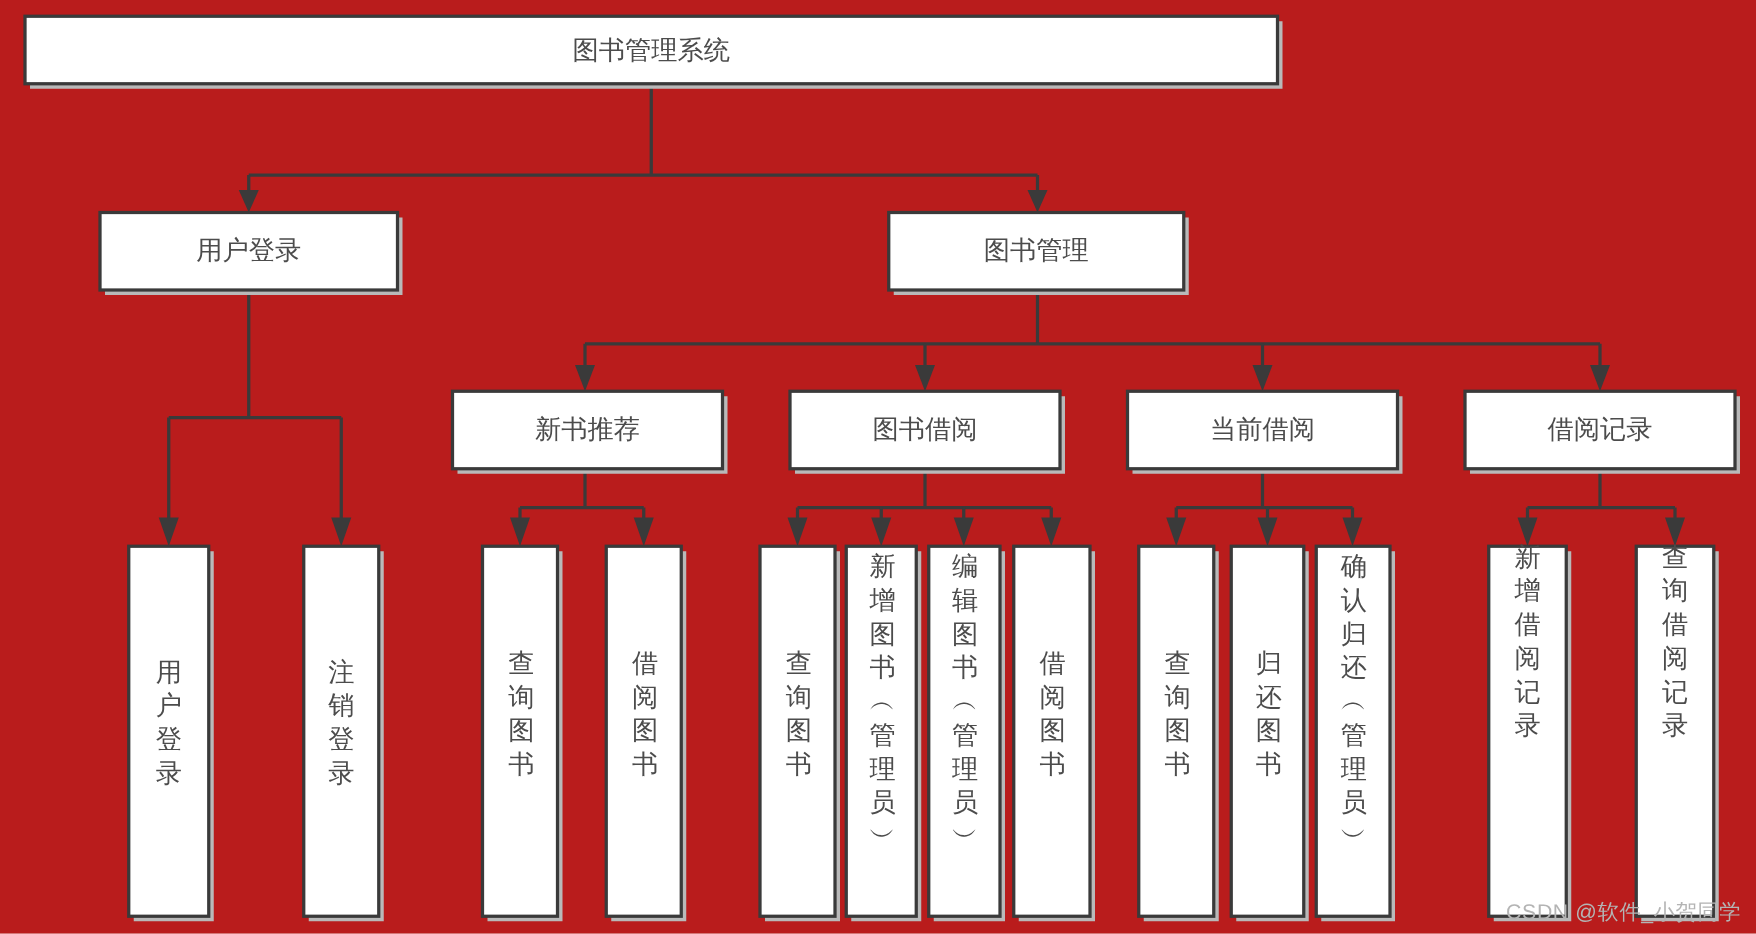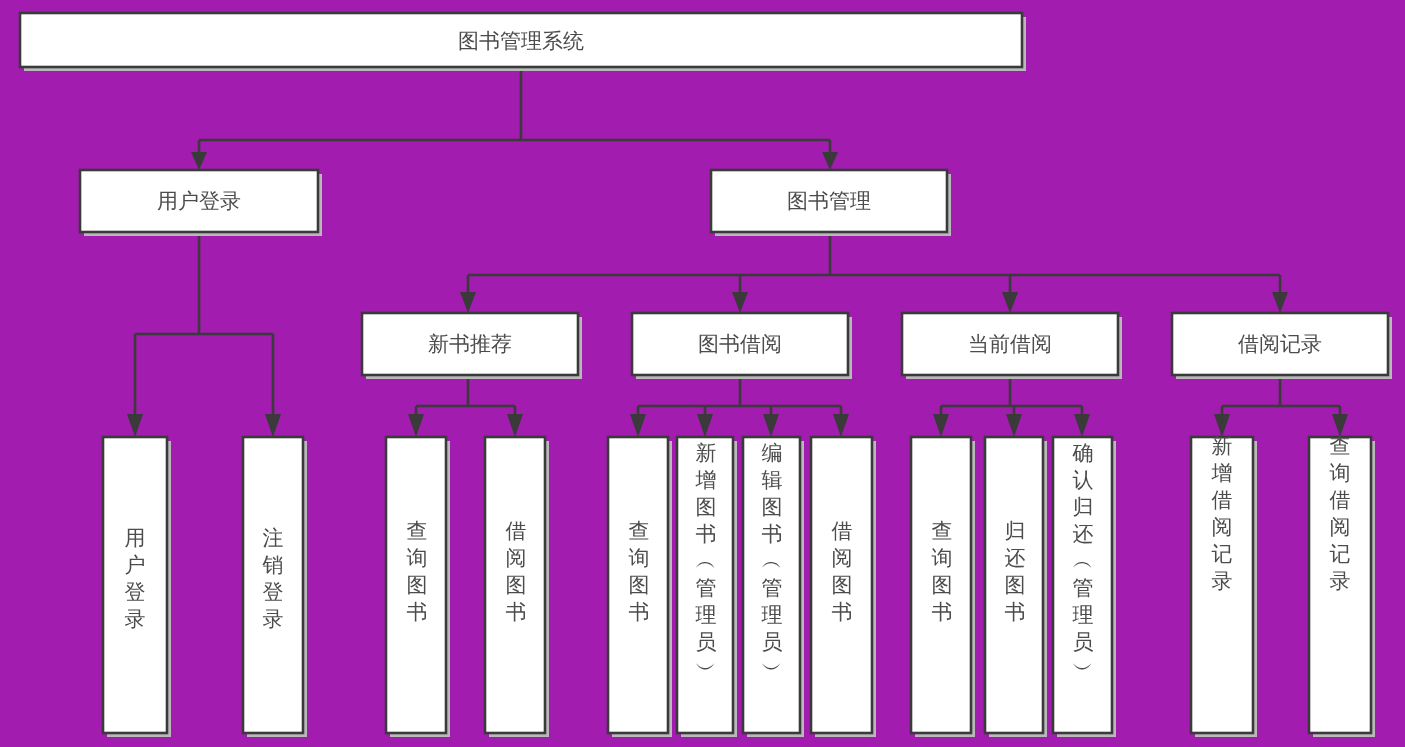--- a/index.html
+++ b/index.html
@@ -8,21 +8,21 @@
     padding: 0;
     background: #ffffff;
   }
   body {
     font-family: "Liberation Sans", "DejaVu Sans", sans-serif;
   }
   #diagram-root {
     position: relative;
     width: 1405px;
     height: 747px;
-    background: #a21caf;
+    background: #b91c1c;
     overflow: hidden;
   }
   svg#tree-svg {
     position: absolute;
     left: 0;
     top: 0;
     width: 1405px;
     height: 747px;
     display: block;
   }
@@ -250,13 +250,14 @@
       <text class="node-label-vertical vtext" x="1222" y="452.5"><tspan x="1222" y="452.5">新</tspan><tspan x="1222" y="479.5">增</tspan><tspan x="1222" y="506.5">借</tspan><tspan x="1222" y="533.5">阅</tspan><tspan x="1222" y="560.5">记</tspan><tspan x="1222" y="587.5">录</tspan></text>
     </g>
     <g>
       <rect class="node-shadow" x="1313" y="441" width="62" height="296"></rect>
       <rect class="node-box" x="1309" y="437" width="62" height="296"></rect>
       <text class="node-label-vertical vtext" x="1340" y="452.5"><tspan x="1340" y="452.5">查</tspan><tspan x="1340" y="479.5">询</tspan><tspan x="1340" y="506.5">借</tspan><tspan x="1340" y="533.5">阅</tspan><tspan x="1340" y="560.5">记</tspan><tspan x="1340" y="587.5">录</tspan></text>
     </g>
 
   </svg>
 
+  <div class="watermark">CSDN @软件_小贺同学</div>
 </div>
 
 </body></html>

